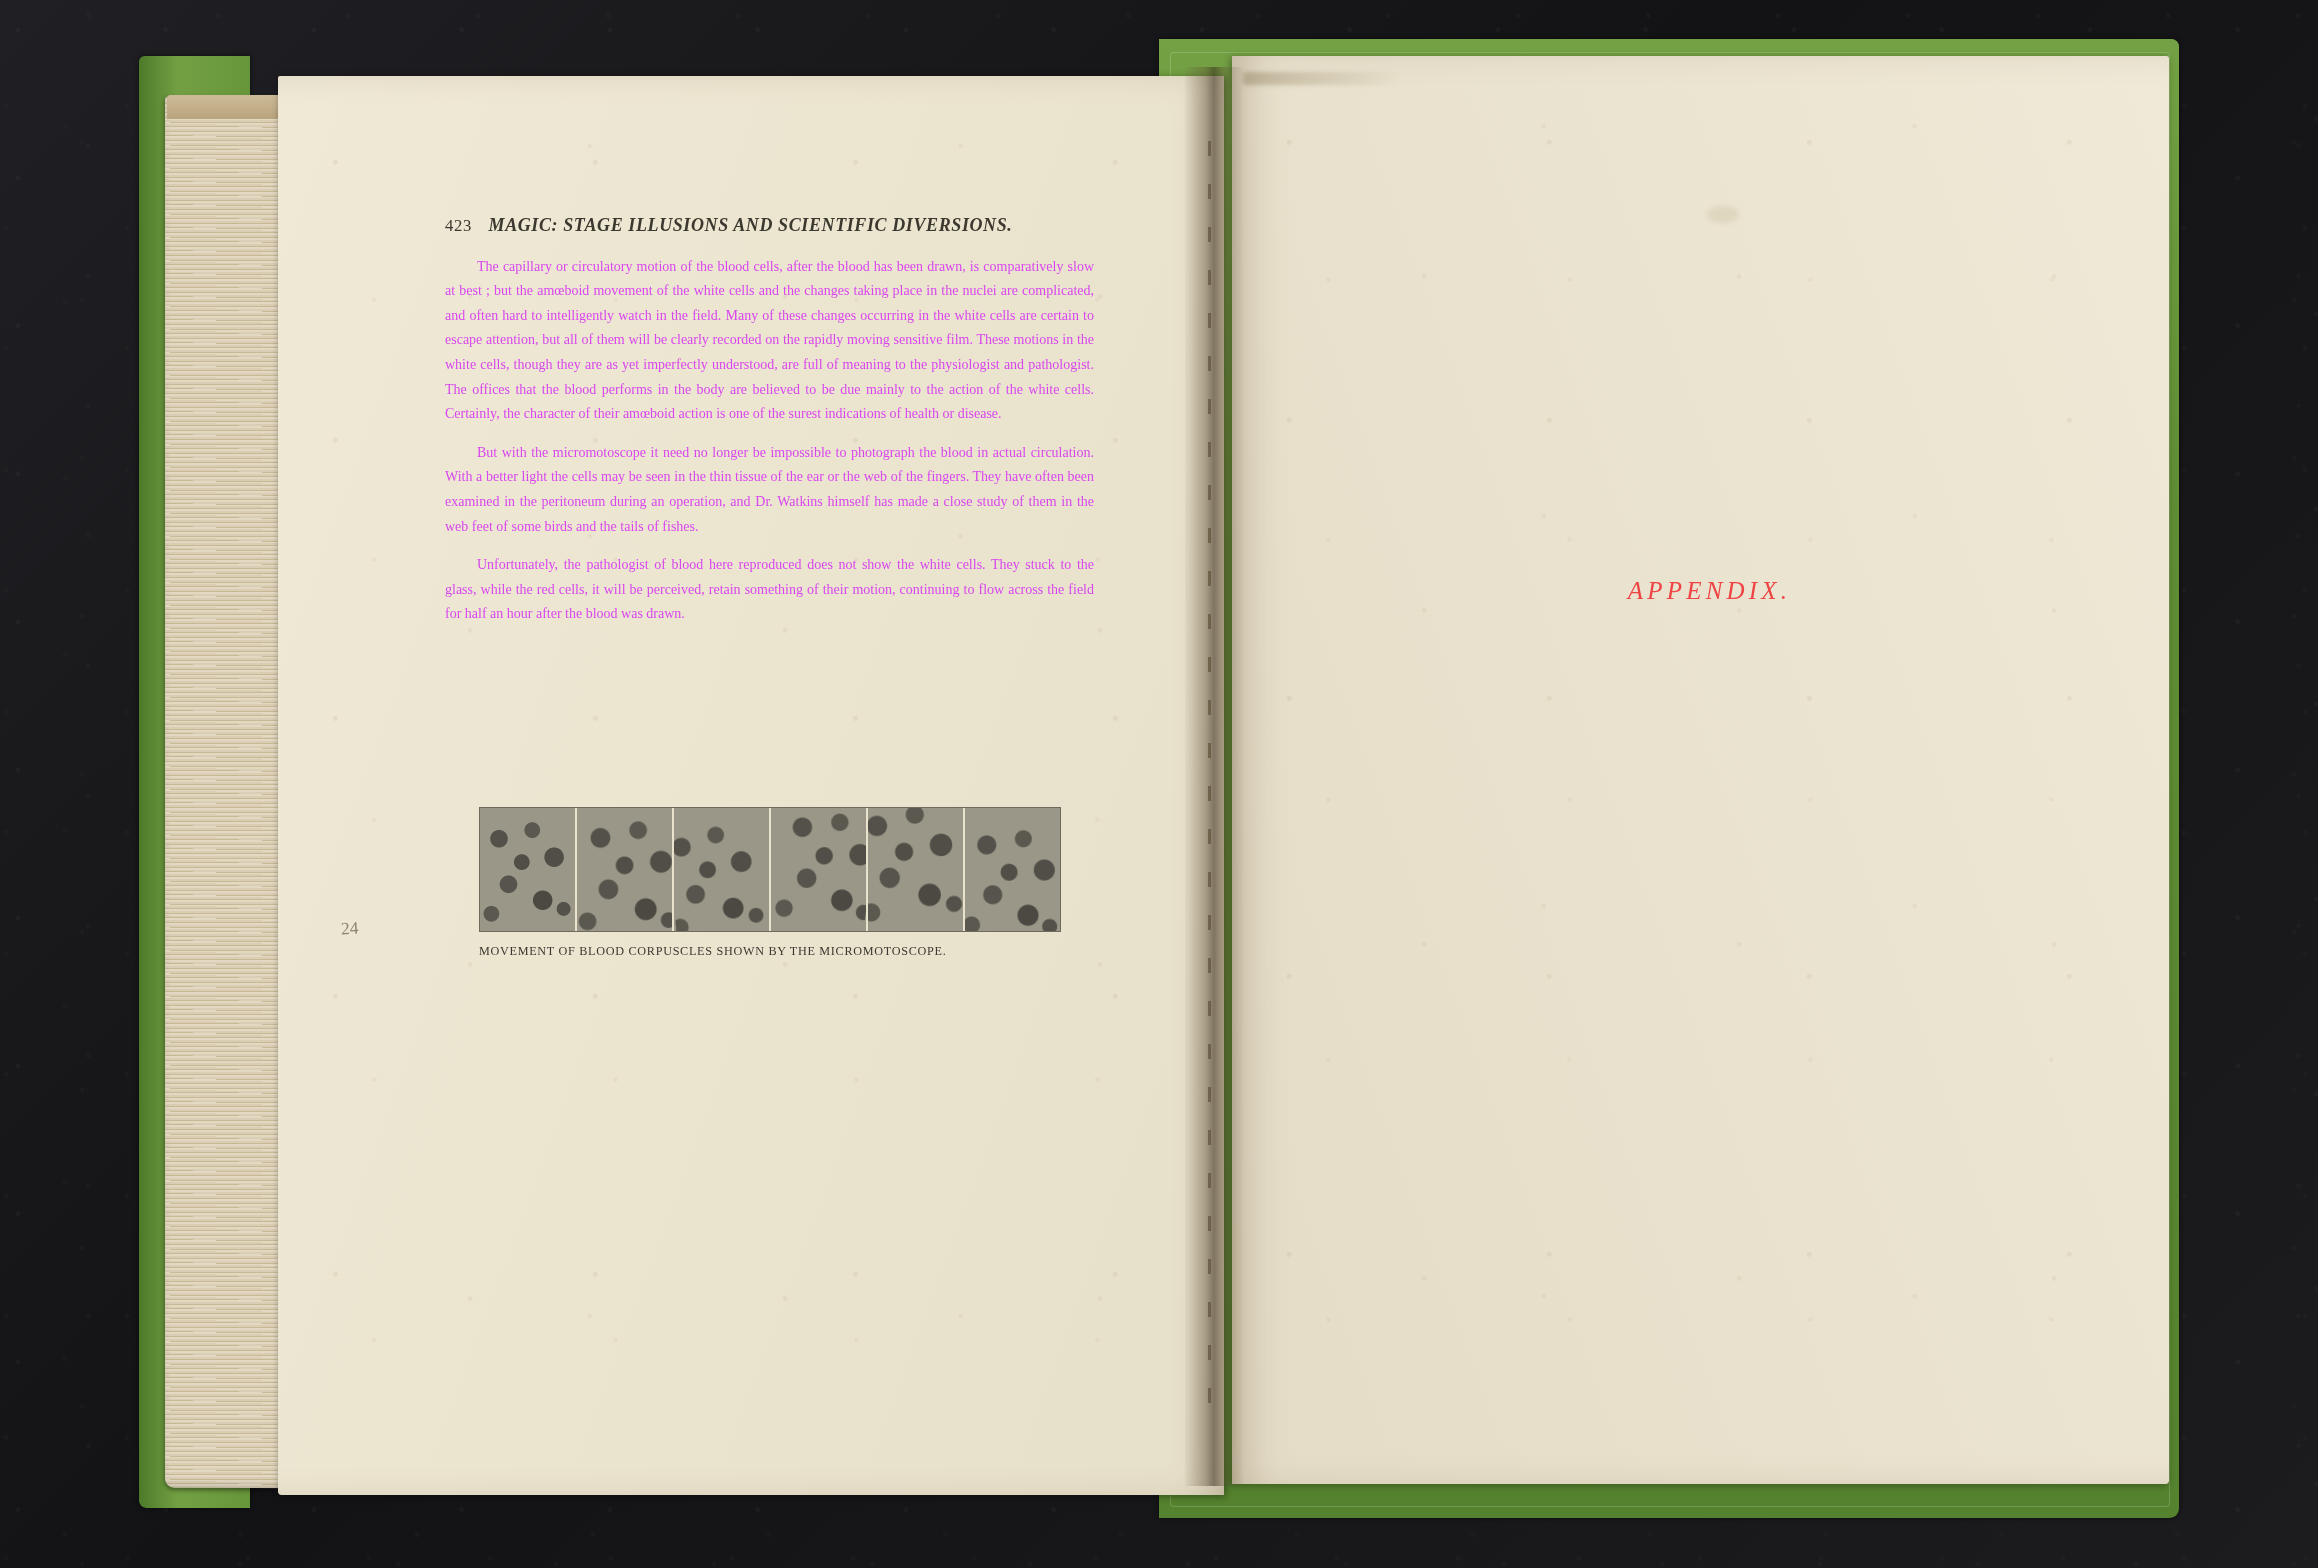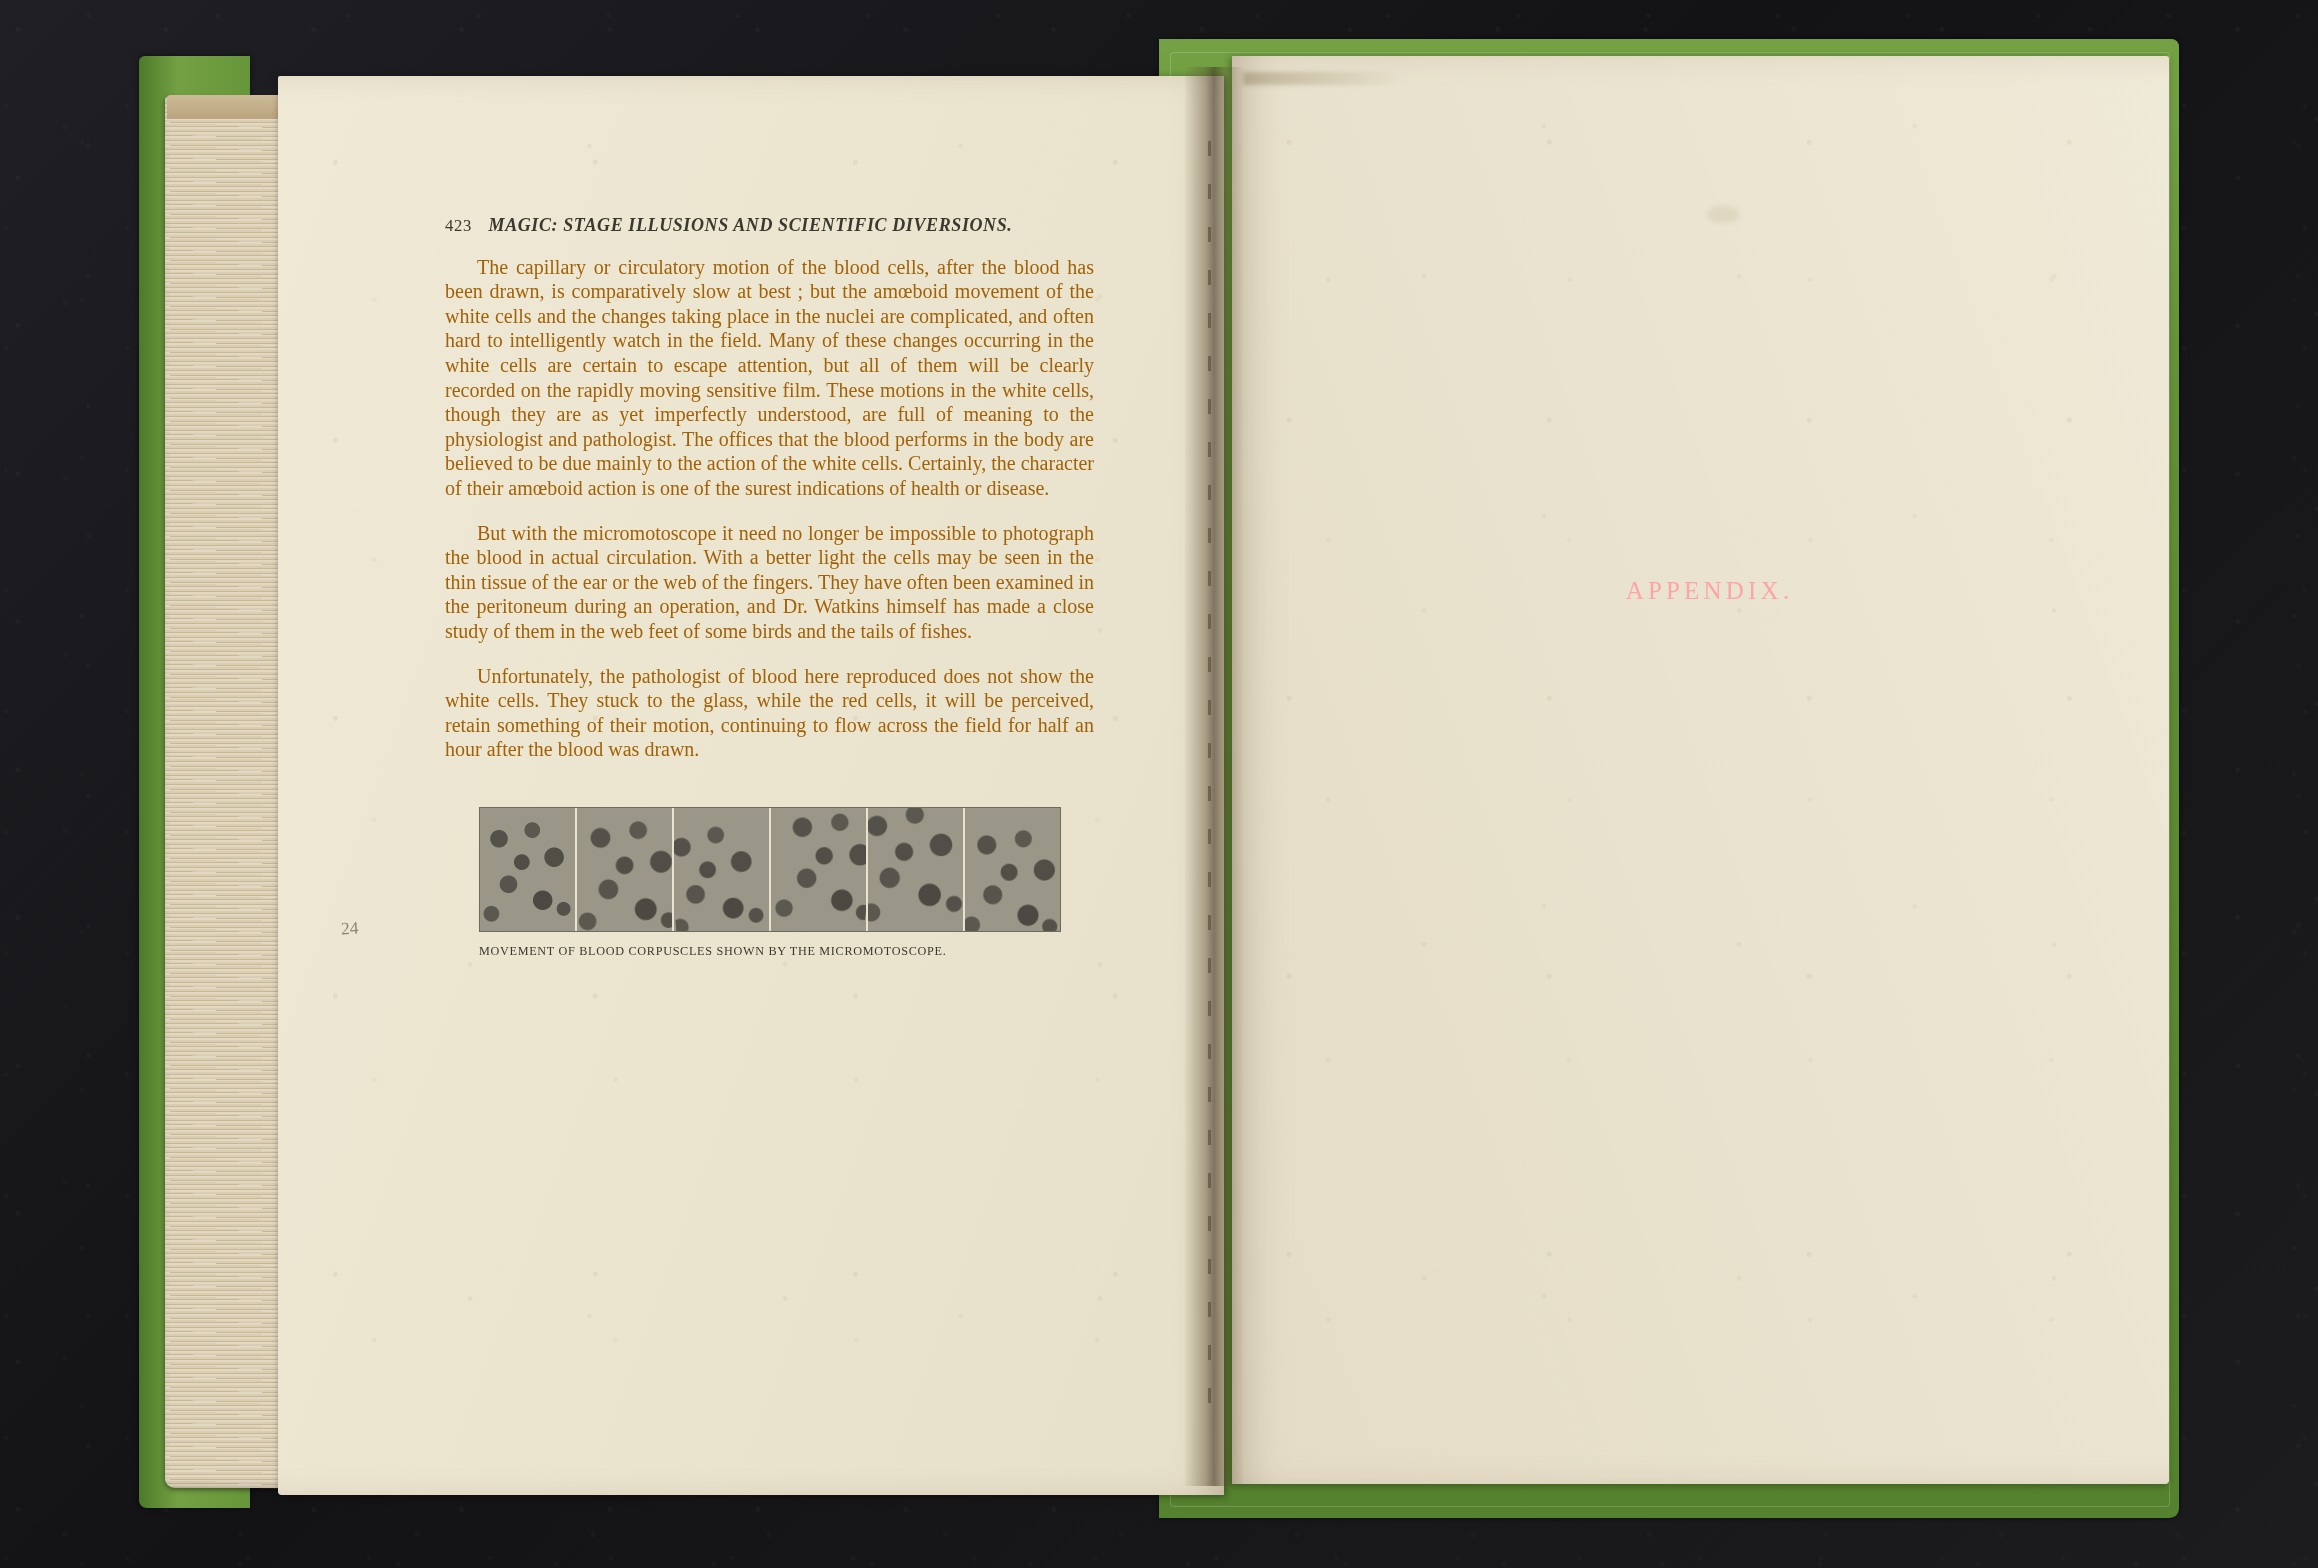--- a/index.html
+++ b/index.html
@@ -157,23 +157,23 @@
   }
   #running-head .folio {
     font-style: normal;
     font-weight: 400;
     margin-right: 16.7px;
     font-size: 16.7px;
   }
   .body-par {
     margin-top: 13px;
     text-indent: 32px;
-    font-size: 20px;
+    font-size: 14px;
     line-height: 24.6px;
-    color: #a16207;
+    color: #d946ef;
     text-align: justify;
     font-family: "Liberation Serif", serif;
   }
   .body-par:first-of-type { margin-top: 18.6px; }
 
   
   #figure {
     position: absolute;
     left: 340px;
     top: 768px;
@@ -240,21 +240,22 @@
   
   #appendix-title {
     position: absolute;
     left: 1093px;
     top: 538px;
     width: 955px;
     text-align: center;
     font-family: "Liberation Serif", serif;
     font-size: 25px;
     letter-spacing: 4.2px;
-    color: #fca5a5;
+    color: #ef4444;
+    font-style: italic;
   }
   
   #foxing {
     position: absolute;
     left: 1568px; top: 167px;
     width: 32px; height: 16.7px;
     border-radius: 50%;
     background: rgba(160,140,100,0.16);
     filter: blur(2.8px);
   }

